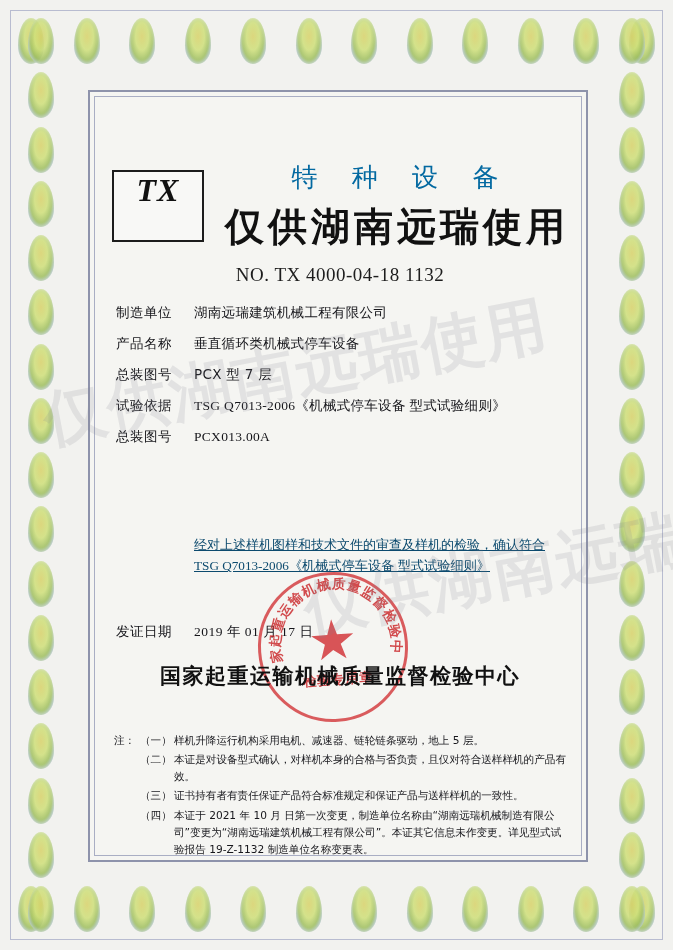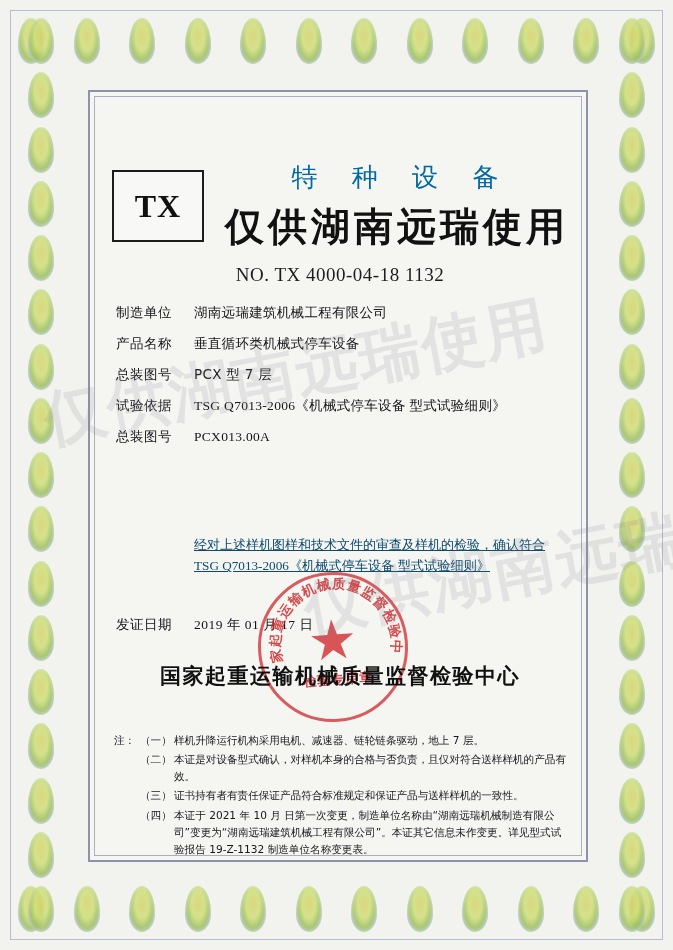--- a/index.html
+++ b/index.html
@@ -100,23 +100,23 @@
   }
 
   .tx-box {
     position: absolute;
     left: 22px;
     top: 78px;
     width: 88px;
     height: 68px;
     border: 2px solid #1c1c1c;
     display: flex;
-    align-items: center;
     justify-content: center;
     background: rgba(255,255,255,.35);
+    font-style: italic;
   }
   .tx-box span {
     font-family: "Liberation Serif", serif;
     font-size: 32px;
     font-weight: bold;
     letter-spacing: 1px;
     color: #111;
   }
 
   .title-1 {
@@ -206,21 +206,21 @@
     position: absolute;
     left: 26px;
     top: 524px;
     width: 452px;
     display: flex;
     align-items: baseline;
     font-size: 13.5px;
     color: #15151a;
     font-family: "DejaVu Sans", sans-serif;
   }
-  .issue-row .field-label { width: 78px; flex: 0 0 78px; }
+  .issue-row .field-label { width: 78px; flex: 0 0 78px; margin-top: 7px; }
   .issue-date {
     font-family: "Liberation Serif", serif;
     letter-spacing: .5px;
   }
 
   .org-name {
     position: absolute;
     left: 0;
     top: 570px;
     width: 500px;
@@ -447,21 +447,21 @@
         <div class="seal-bottom-text">检验专用章</div>
       </div>
 
       <div class="org-name">国家起重运输机械质量监督检验中心</div>
 
       <div class="notes">
         <div class="notes-label">注：</div>
         <div class="notes-list">
           <div class="note-item">
             <div class="note-marker">（一）</div>
-            <div class="note-text">样机升降运行机构采用电机、减速器、链轮链条驱动，地上 7 层。</div>
+            <div class="note-text">样机升降运行机构采用电机、减速器、链轮链条驱动，地上 5 层。</div>
           </div>
           <div class="note-item">
             <div class="note-marker">（二）</div>
             <div class="note-text">本证是对设备型式确认，对样机本身的合格与否负责，且仅对符合送样样机的产品有效。</div>
           </div>
           <div class="note-item">
             <div class="note-marker">（三）</div>
             <div class="note-text">证书持有者有责任保证产品符合标准规定和保证产品与送样样机的一致性。</div>
           </div>
           <div class="note-item">

